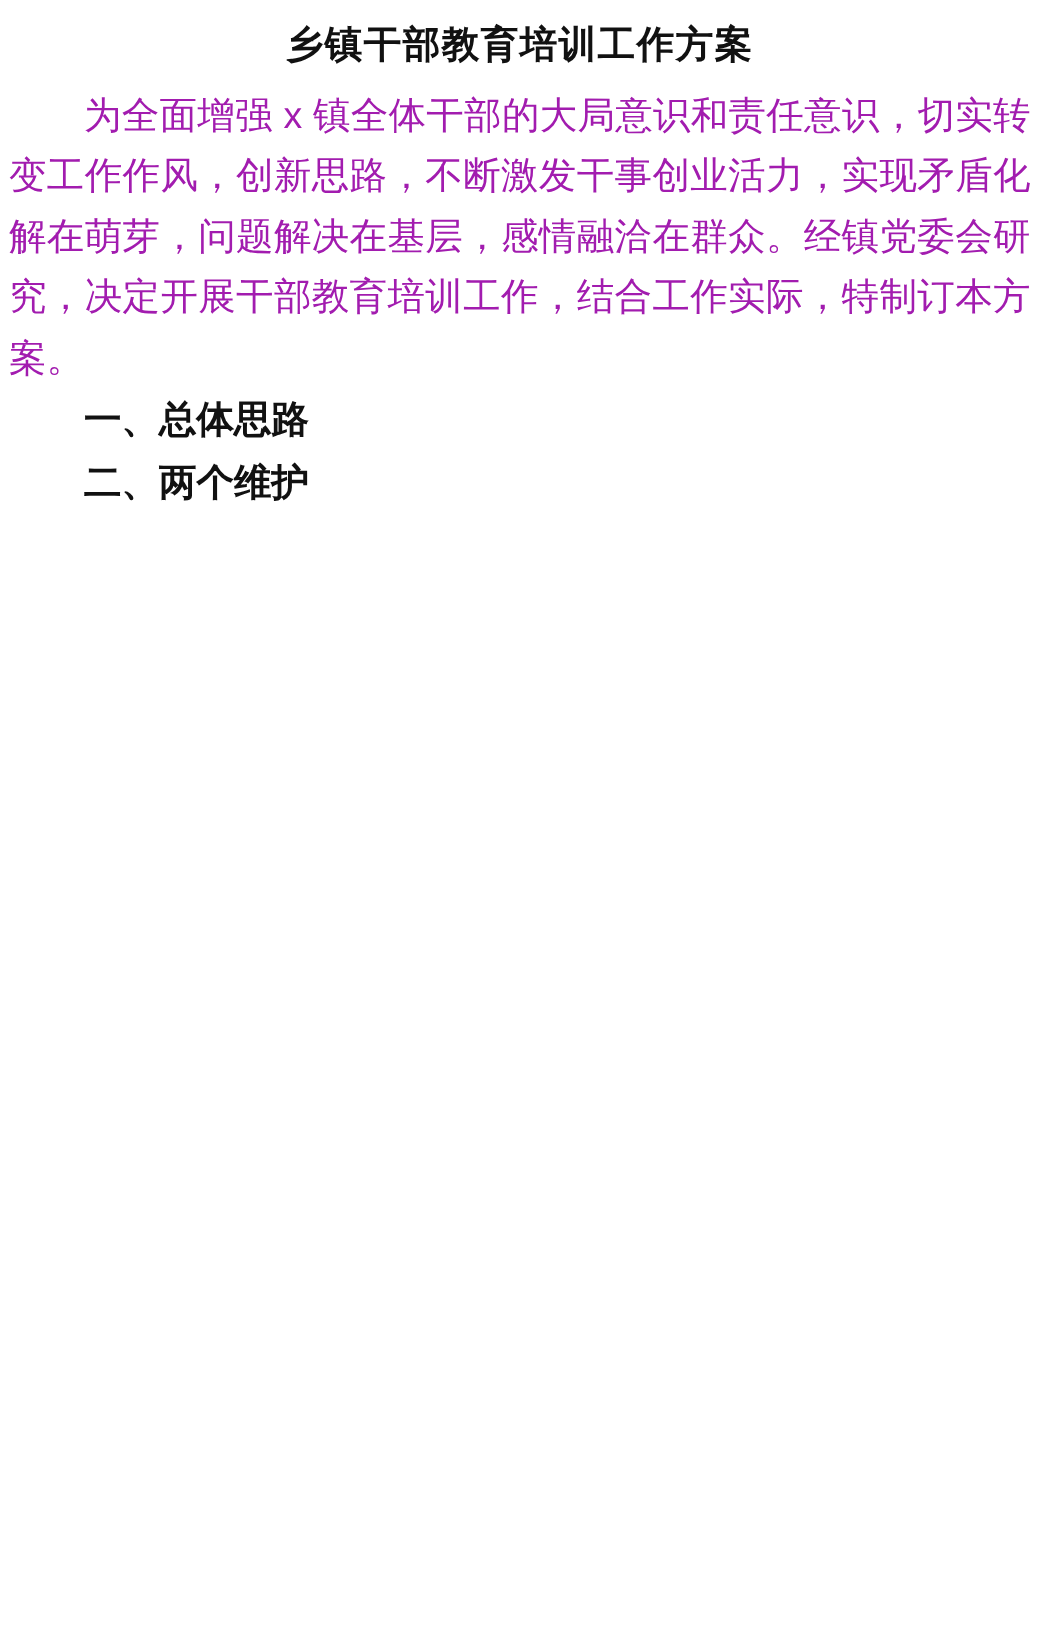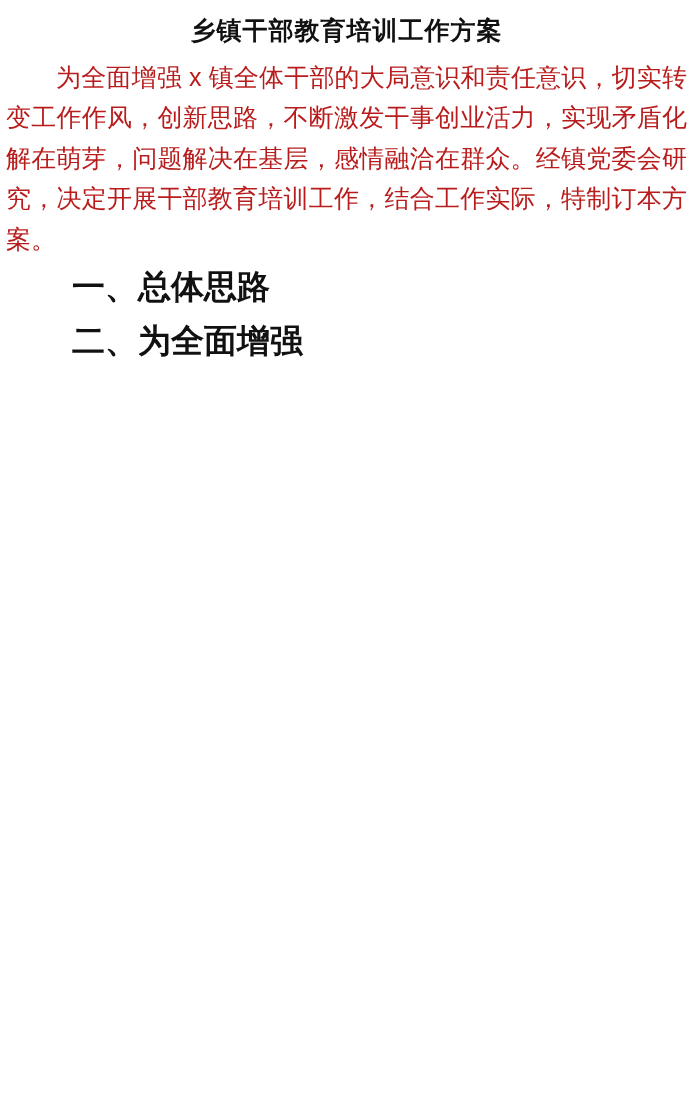--- a/index.html
+++ b/index.html
@@ -31,37 +31,37 @@
     color: #111111;
   }
   .para {
     font-size: 25px;
     line-height: 1.62;
     text-align: justify;
     text-justify: inter-ideograph;
     text-indent: 2em;
     margin: 0 0 1px 0;
     letter-spacing: 0px;
-    color: #b91c1c;
+    color: #a21caf;
   }
   .heading {
-    font-size: 33px;
+    font-size: 25px;
     line-height: 1.62;
     text-indent: 2em;
     margin: 0 0 1px 0;
     font-weight: bold;
     color: #111111;
   }
 </style>
 </head>
 <body>
 
 <div class="page">
   <h1 class="doc-title">乡镇干部教育培训工作方案</h1>
 
   <p class="para">为全面增强 x 镇全体干部的大局意识和责任意识，切实转变工作作风，创新思路，不断激发干事创业活力，实现矛盾化解在萌芽，问题解决在基层，感情融洽在群众。经镇党委会研究，决定开展干部教育培训工作，结合工作实际，特制订本方案。</p>
 
   <p class="heading">一、总体思路</p>
 
 
-  <p class="heading">二、为全面增强</p>
+  <p class="heading">二、两个维护</p>
 
 </div>
 
 </body></html>

